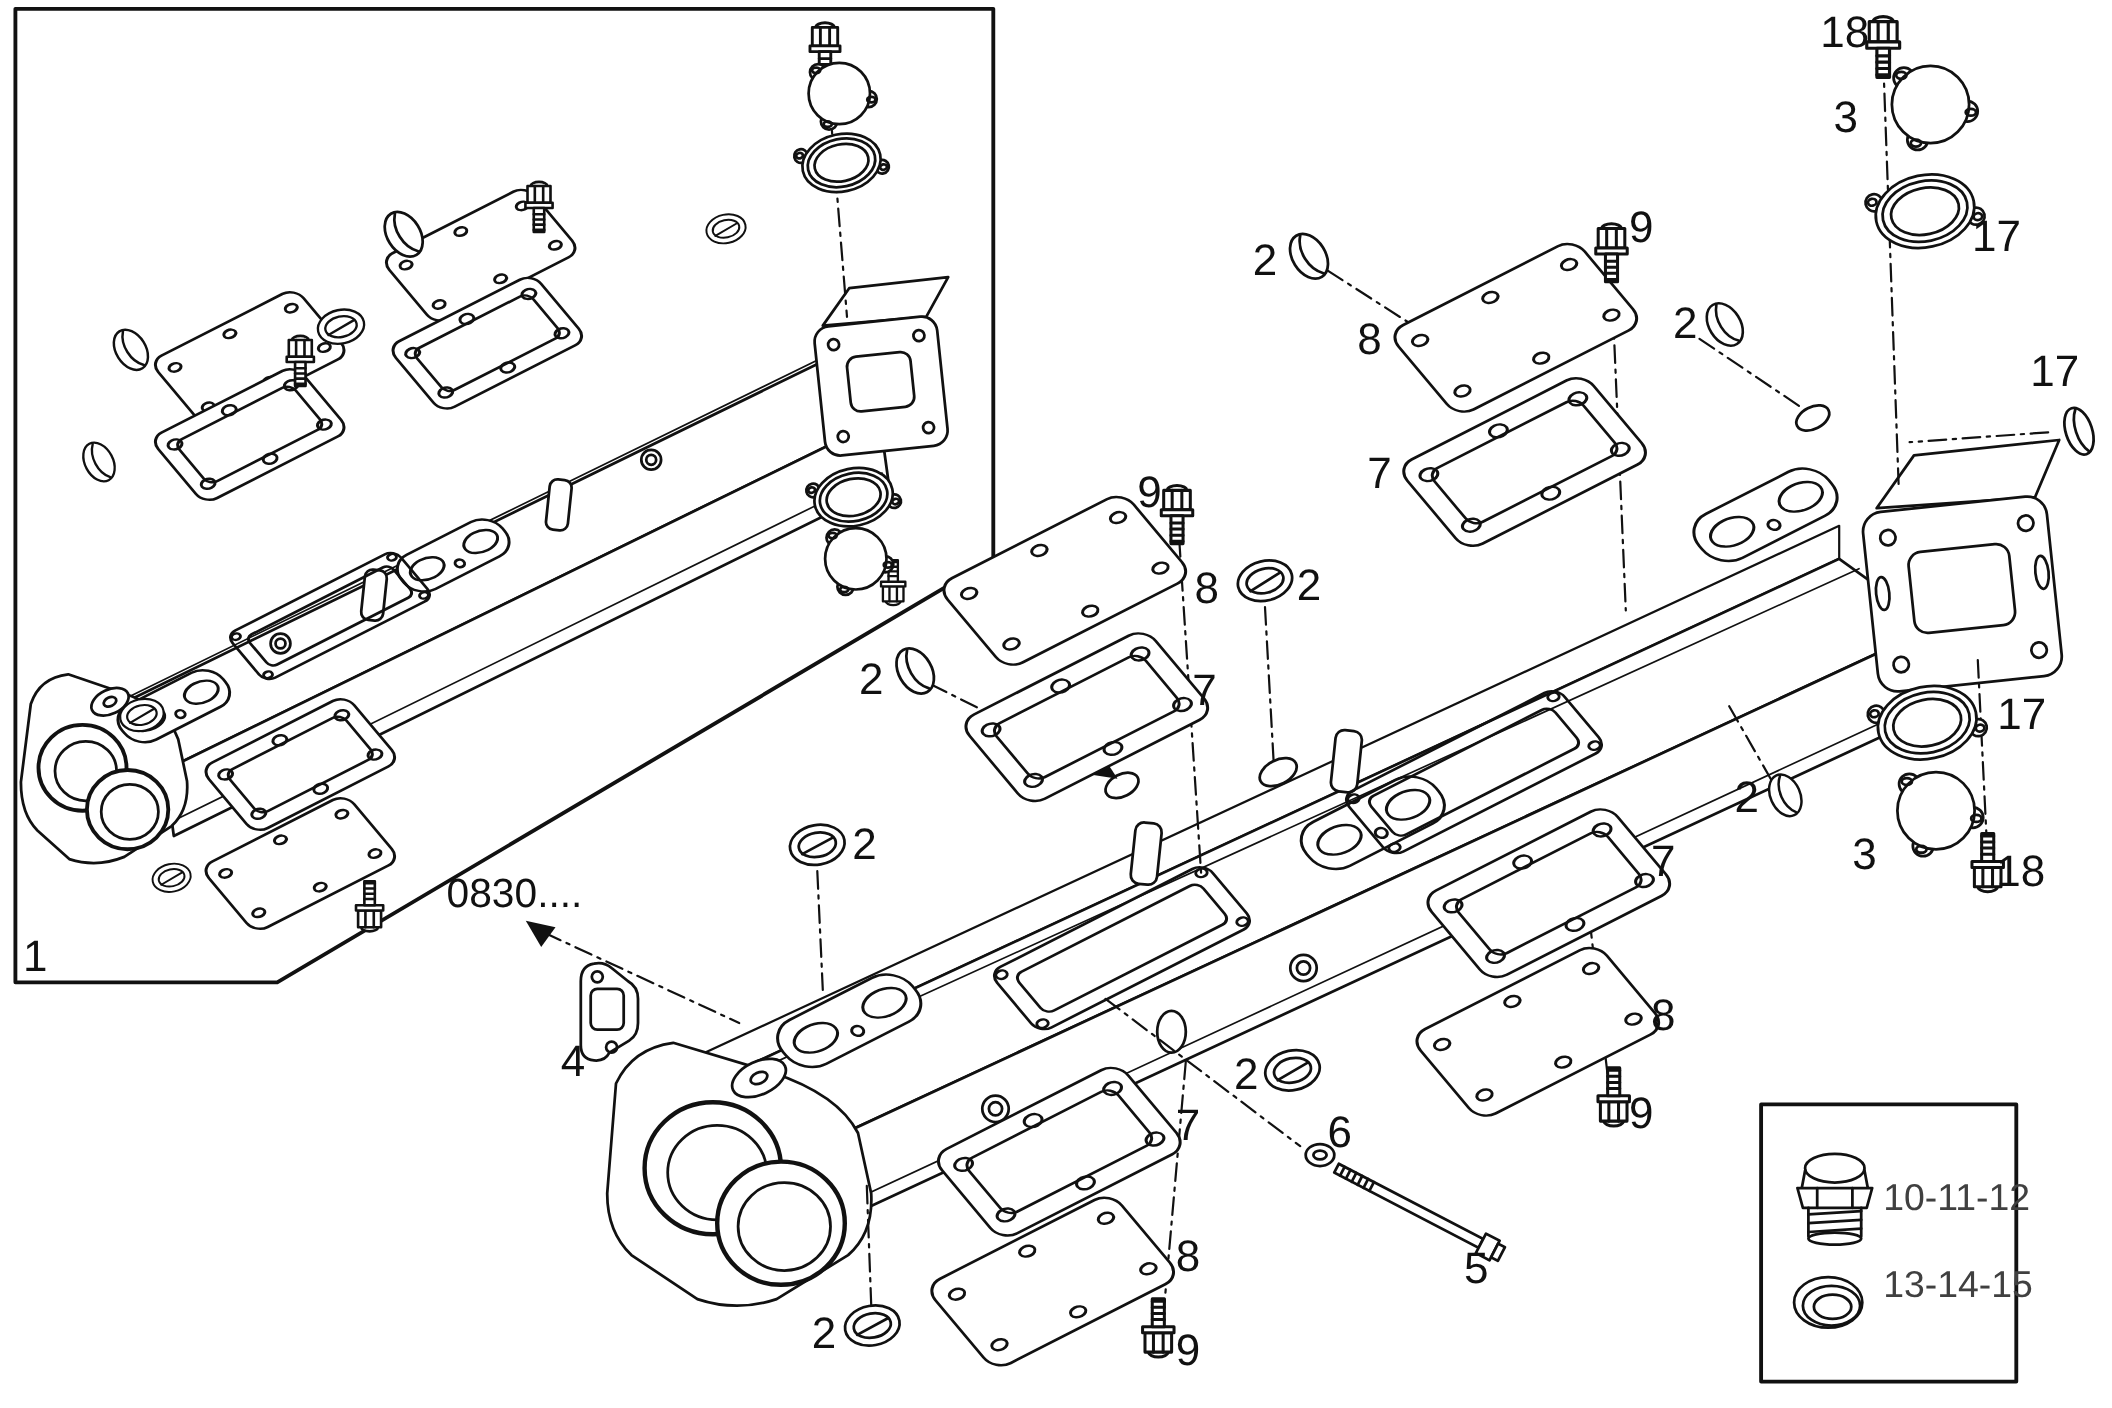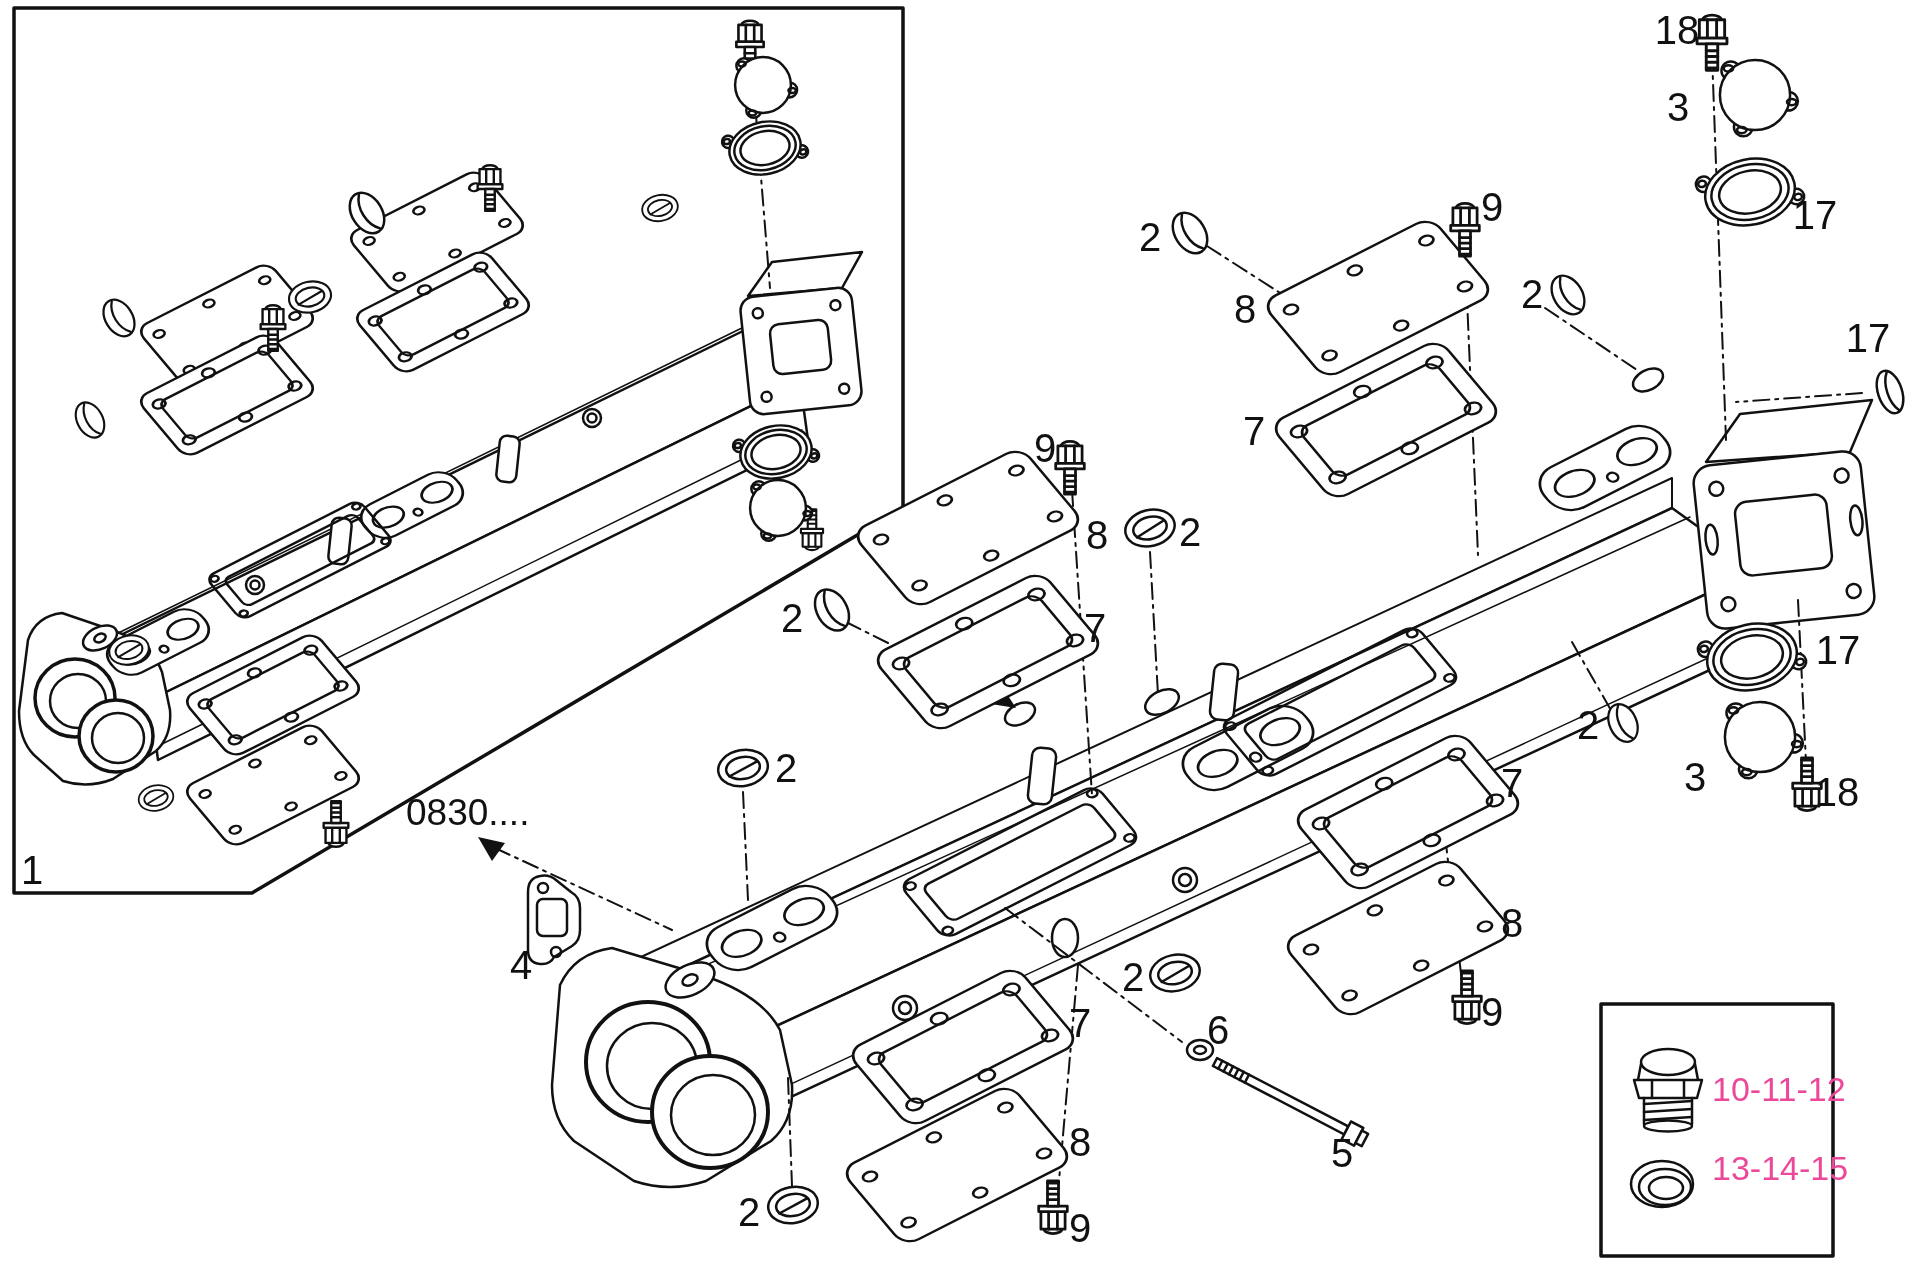--- a/index.html
+++ b/index.html
@@ -3,21 +3,21 @@
 <meta charset="utf-8">
 <style>
   html,body{margin:0;padding:0;background:#888;}
   .stage{position:relative;width:1920px;height:1280px;background:#fff;overflow:hidden;
          font-family:"Liberation Sans", sans-serif;}
   .stage svg{position:absolute;left:0;top:0;}
   .labels{position:absolute;left:0;top:0;width:100%;height:100%;pointer-events:none;}
   .callout{position:absolute;transform:translate(-50%,-50%);font-size:40px;color:#111;
            white-space:nowrap;line-height:1;}
   .callout.left-anchor{transform:translate(0,-50%);font-size:37px;}
-  .legend-label{position:absolute;transform:translate(0,-50%);font-size:34px;color:#ec4899;
+  .legend-label{position:absolute;transform:translate(0,-50%);font-size:34px;color:#404040;
                 white-space:nowrap;line-height:1;}
 </style>
 </head>
 <body>
 
 <div class="stage">
 <svg width="1920" height="1280" viewBox="0 0 1920 1280">
   <defs>
 
     <g id="cov">

